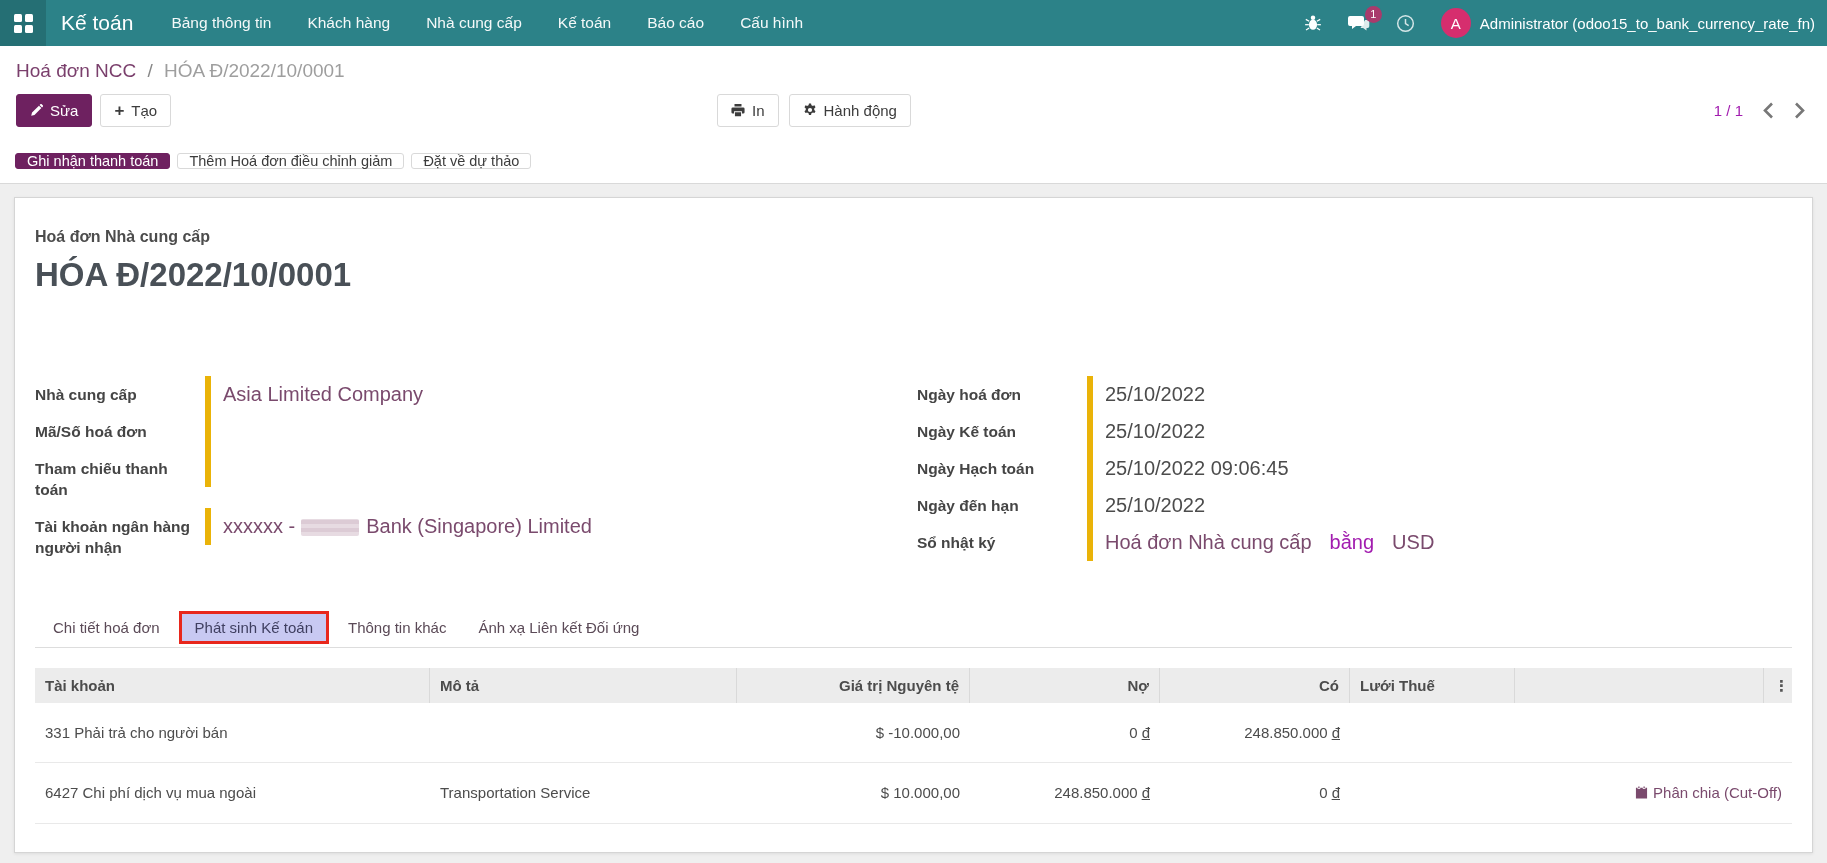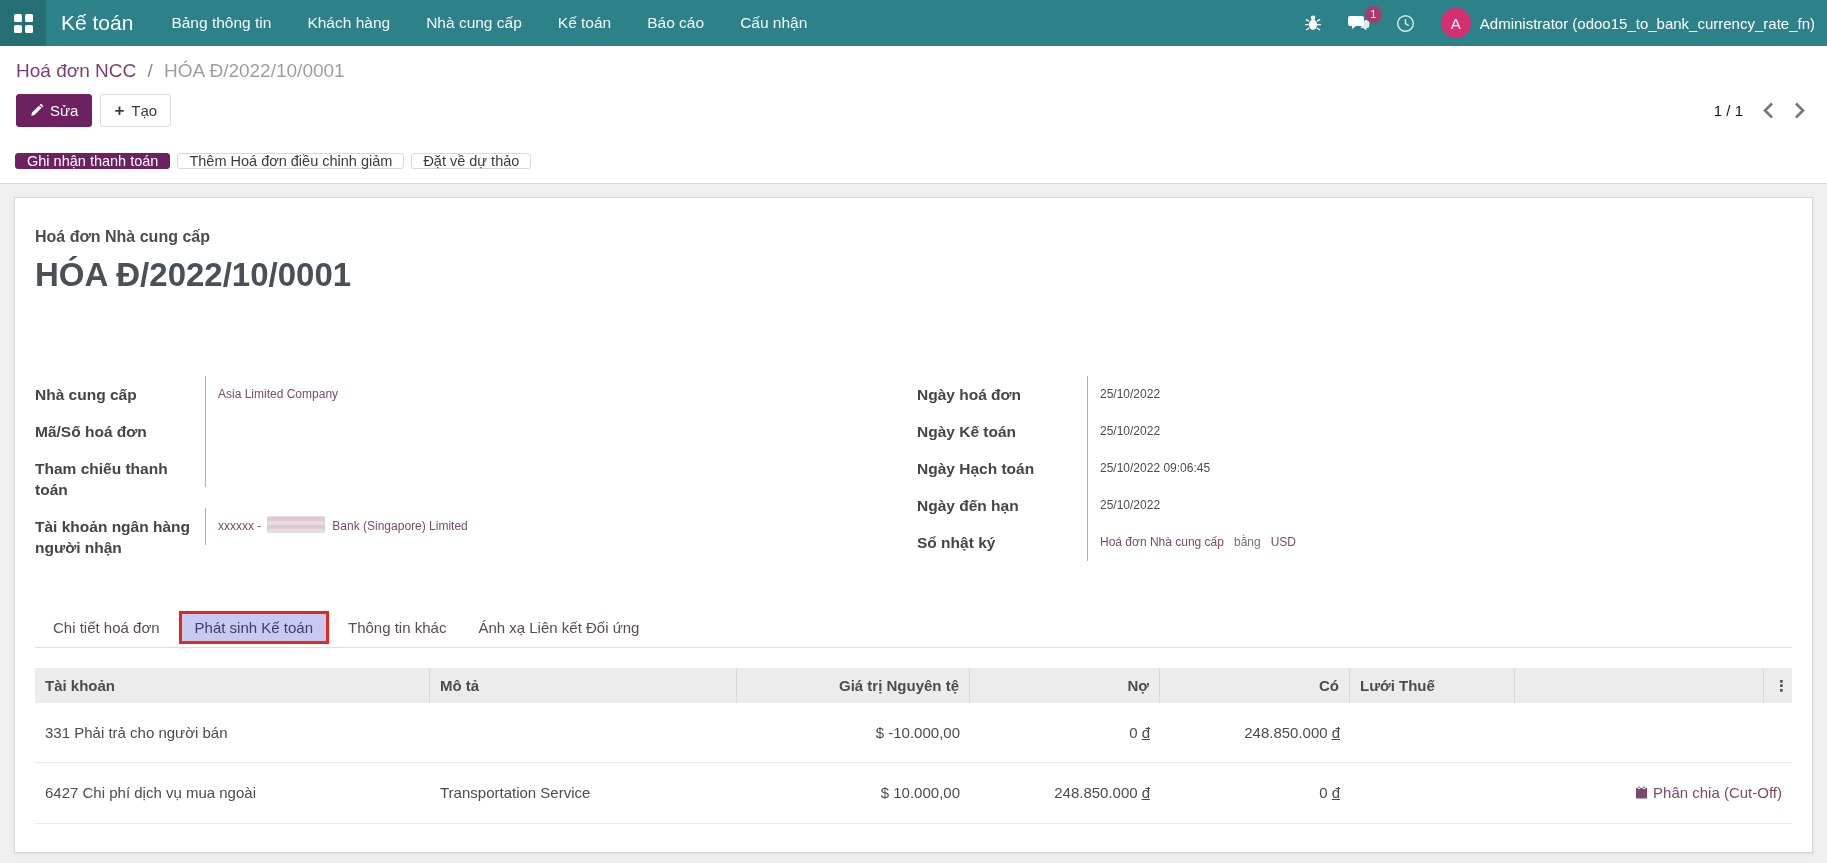--- a/index.html
+++ b/index.html
@@ -26,21 +26,21 @@
   .breadcrumb-row { font-size:19px; margin-bottom:9px; line-height:26px; }
   .bc-parent { color:#7a3f6c; cursor:pointer; }
   .bc-sep { color:#888; margin:0 6px; }
   .bc-current { color:#9e9e9e; }
   .buttons-row { display:flex; align-items:center; position:relative; height:34px; }
   .btn { height:33px; padding:12px 13px; font-size:15px; border-radius:3px; border:1px solid #d9d9d9; background:#fff; color:#3c3c3c; display:inline-flex; align-items:center; gap:7px; cursor:pointer; white-space:nowrap; font-family:inherit; }
   .btn-primary { background:#6e2160; border-color:#6e2160; color:#fff; }
   .left-btns { display:flex; gap:8px; }
   .center-btns { position:absolute; left:701px; display:flex; gap:10px; }
   .plus-glyph { font-size:17px; font-weight:bold; line-height:1; }
-  .pager { margin-left:auto; display:flex; align-items:center; gap:20px; color:#0f172a; font-size:15px; padding-right:6px; }
+  .pager { margin-left:auto; display:flex; align-items:center; gap:20px; color:#a21caf; font-size:15px; padding-right:6px; }
   .pager-arrow { cursor:pointer; display:flex; align-items:center; }
 
   
   .statusbar { height:45px; background:#fff; border-bottom:1px solid #d9d9d9; display:flex; align-items:center; padding-left:15px; overflow:hidden; }
   .sb-buttons { display:flex; gap:7px; }
   .sb-btn { height:16px; padding:0 11px; font-size:14.5px; }
   .sb-states { margin-left:auto; height:44px; display:flex; align-items:stretch; font-size:14.5px; }
   .sb-state { display:flex; align-items:center; position:relative; }
   .sb-state.draft { background:#f3f3f3; color:#b3b3b3; padding:0 24px 0 26px; }
   .sb-state.draft::before { content:''; position:absolute; right:-14px; top:0; border-top:22px solid transparent; border-bottom:22px solid transparent; border-left:11px solid #fff; z-index:1; }
@@ -52,23 +52,23 @@
   .sheet { background:#fff; border:1px solid #d5d5d5; box-shadow:0 1px 3px rgba(0,0,0,.08); height:656px; padding:30px 20px 0; overflow:hidden; }
   .doc-type { font-size:16px; font-weight:bold; color:#4c4c4c; }
   .doc-title { font-size:33px; font-weight:bold; color:#495057; margin-top:10px; }
 
   .fields { display:flex; margin-top:82px; }
   .fgroup { display:flex; flex-direction:column; }
   .fgroup.left  { width:560px; }
   .fgroup.right { width:645px; margin-left:322px; }
   .frow { display:flex; align-items:flex-start; min-height:37px; }
   .flabel { width:170px; flex:none; font-weight:bold; font-size:15.5px; color:#454545; line-height:21px; padding:8px 8px 8px 0; }
-  .fvalue { flex:1; border-left:1px solid #eab308; padding:8px 0 8px 12px; font-size:12px; line-height:21px; min-height:37px; }
+  .fvalue { flex:1; border-left:6px solid #eab308; padding:8px 0 8px 12px; font-size:20px; line-height:21px; min-height:37px; }
   .link { color:#7a4a6d; cursor:pointer; }
-  .sep-text { color:#737373; margin:0 10px; }
+  .sep-text { color:#a21caf; margin:0 18px; }
   .redacted { display:inline-block; width:58px; height:17px; vertical-align:-3px; margin:0 7px 0 6px; border-radius:2px;
     background-image:repeating-linear-gradient(0deg,#e7dbe2 0 4px,#dccbd5 4px 8px),repeating-linear-gradient(90deg,rgba(255,255,255,.4) 0 4px,rgba(0,0,0,0) 4px 8px); background-color:#e2d2da; }
 
   
   .tabs { display:flex; align-items:center; margin-top:42px; border-bottom:1px solid #ddd; padding-left:2px; }
   .tab { padding:11px 16px; font-size:15px; color:#5b4a57; cursor:pointer; white-space:nowrap; }
   .tab.annotated { background:rgba(125,127,224,.42); border:3px solid #e8271c; padding:5px 13px; margin:0 3px; color:#3f3f60; }
 
   
   .jtable { margin-top:20px; font-size:15px; }
@@ -102,21 +102,21 @@
         <i></i>
       </div>
   </div>
   <div class="brand">Kế toán</div>
   <div class="menus">
     <span>Bảng thông tin</span>
     <span>Khách hàng</span>
     <span>Nhà cung cấp</span>
     <span>Kế toán</span>
     <span>Báo cáo</span>
-    <span>Cấu nhận</span>
+    <span>Cấu hình</span>
   </div>
   <div class="nav-right">
     <div class="nav-icon-btn">
       <svg width="18" height="18" viewBox="0 0 16 16" fill="#fff">
         <ellipse cx="8" cy="9.5" rx="3.6" ry="4.6"></ellipse>
           <circle cx="8" cy="3.4" r="2"></circle>
         <g stroke="#fff" stroke-width="1.1" fill="none">
           <path d="M4.6 6.5 L1.6 4.8"></path>
             <path d="M4.3 9.5 L1 9.5"></path>
             <path d="M4.6 12.4 L1.8 14.2"></path>
@@ -158,20 +158,34 @@
         <svg width="13" height="13" viewBox="0 0 16 16" fill="#fff">
             <path d="M1.5 14.5 L2.5 10.5 L11 2 L14 5 L5.5 13.5 Z M11.8 1.2 L14.8 4.2 L15.7 3.3 A1.2 1.2 0 0 0 15.7 1.6 L14.4 0.3 A1.2 1.2 0 0 0 12.7 0.3 Z"></path>
           </svg>
         <span>Sửa</span>
       </button>
       <button class="btn">
         <span class="plus-glyph">+</span>
         <span>Tạo</span>
       </button>
     </div>
+    <div class="center-btns">
+      <button class="btn">
+        <svg width="14" height="14" viewBox="0 0 16 16" fill="#3c3c3c">
+            <path d="M4 1 h8 v3 h-8 z M2 5 h12 a1.5 1.5 0 0 1 1.5 1.5 v4 a1.5 1.5 0 0 1 -1.5 1.5 h-1.5 v-2.5 h-9 v2.5 h-1.5 a1.5 1.5 0 0 1 -1.5 -1.5 v-4 a1.5 1.5 0 0 1 1.5 -1.5 z M4.5 10.5 h7 v4.5 h-7 z"></path>
+          </svg>
+        <span>In</span>
+      </button>
+      <button class="btn">
+        <svg width="14" height="14" viewBox="0 0 16 16" fill="#3c3c3c">
+            <path d="M6.8 0.5 h2.4 l0.4 2 a5.6 5.6 0 0 1 1.6 0.9 l1.9 -0.7 1.2 2.1 -1.5 1.4 a5.6 5.6 0 0 1 0 1.8 l1.5 1.4 -1.2 2.1 -1.9 -0.7 a5.6 5.6 0 0 1 -1.6 0.9 l-0.4 2 h-2.4 l-0.4 -2 a5.6 5.6 0 0 1 -1.6 -0.9 l-1.9 0.7 -1.2 -2.1 1.5 -1.4 a5.6 5.6 0 0 1 0 -1.8 l-1.5 -1.4 1.2 -2.1 1.9 0.7 a5.6 5.6 0 0 1 1.6 -0.9 z M8 5.6 a2.4 2.4 0 1 0 0 4.8 a2.4 2.4 0 0 0 0 -4.8 z"></path>
+          </svg>
+        <span>Hành động</span>
+      </button>
+    </div>
     <div class="pager">
       <span>1 / 1</span>
       <span class="pager-arrow">
         <svg width="11" height="17" viewBox="0 0 11 17" fill="none" stroke="#777" stroke-width="2.6">
             <path d="M9 1.5 L2 8.5 L9 15.5"></path>
           </svg>
       </span>
       <span class="pager-arrow">
         <svg width="11" height="17" viewBox="0 0 11 17" fill="none" stroke="#777" stroke-width="2.6">
             <path d="M2 1.5 L9 8.5 L2 15.5"></path>

